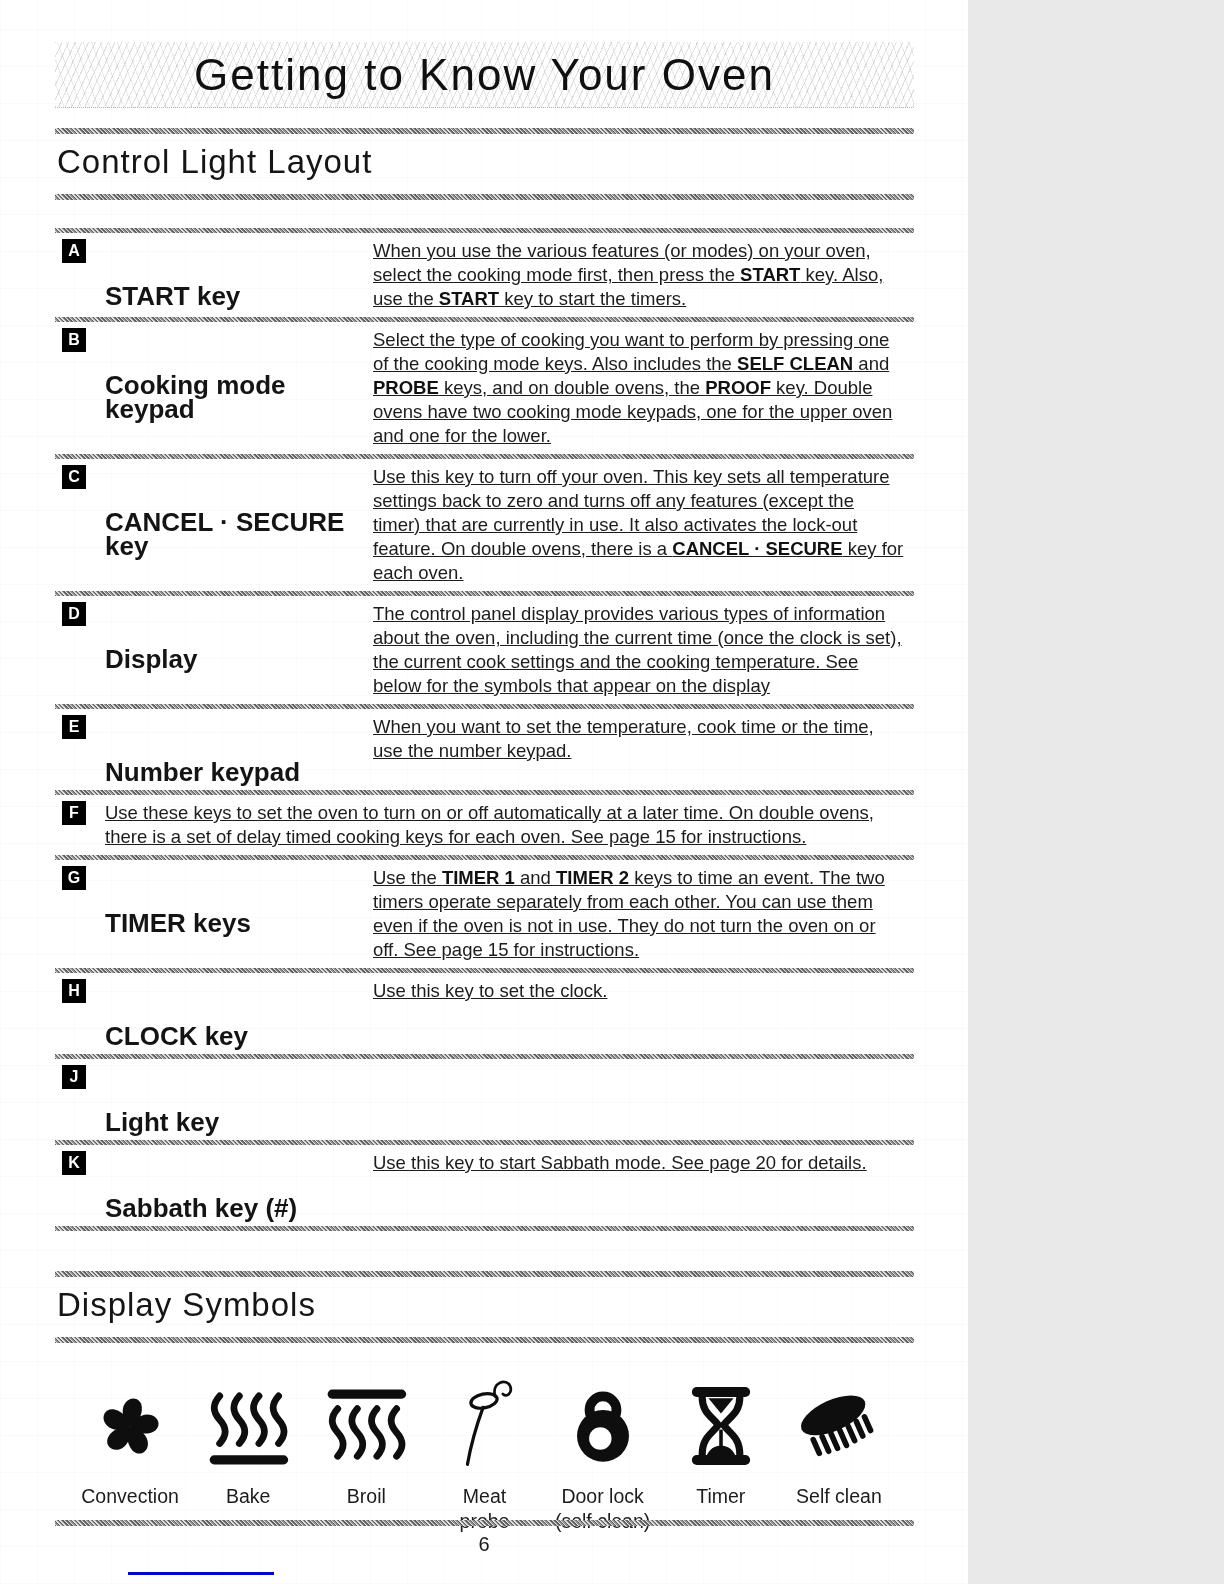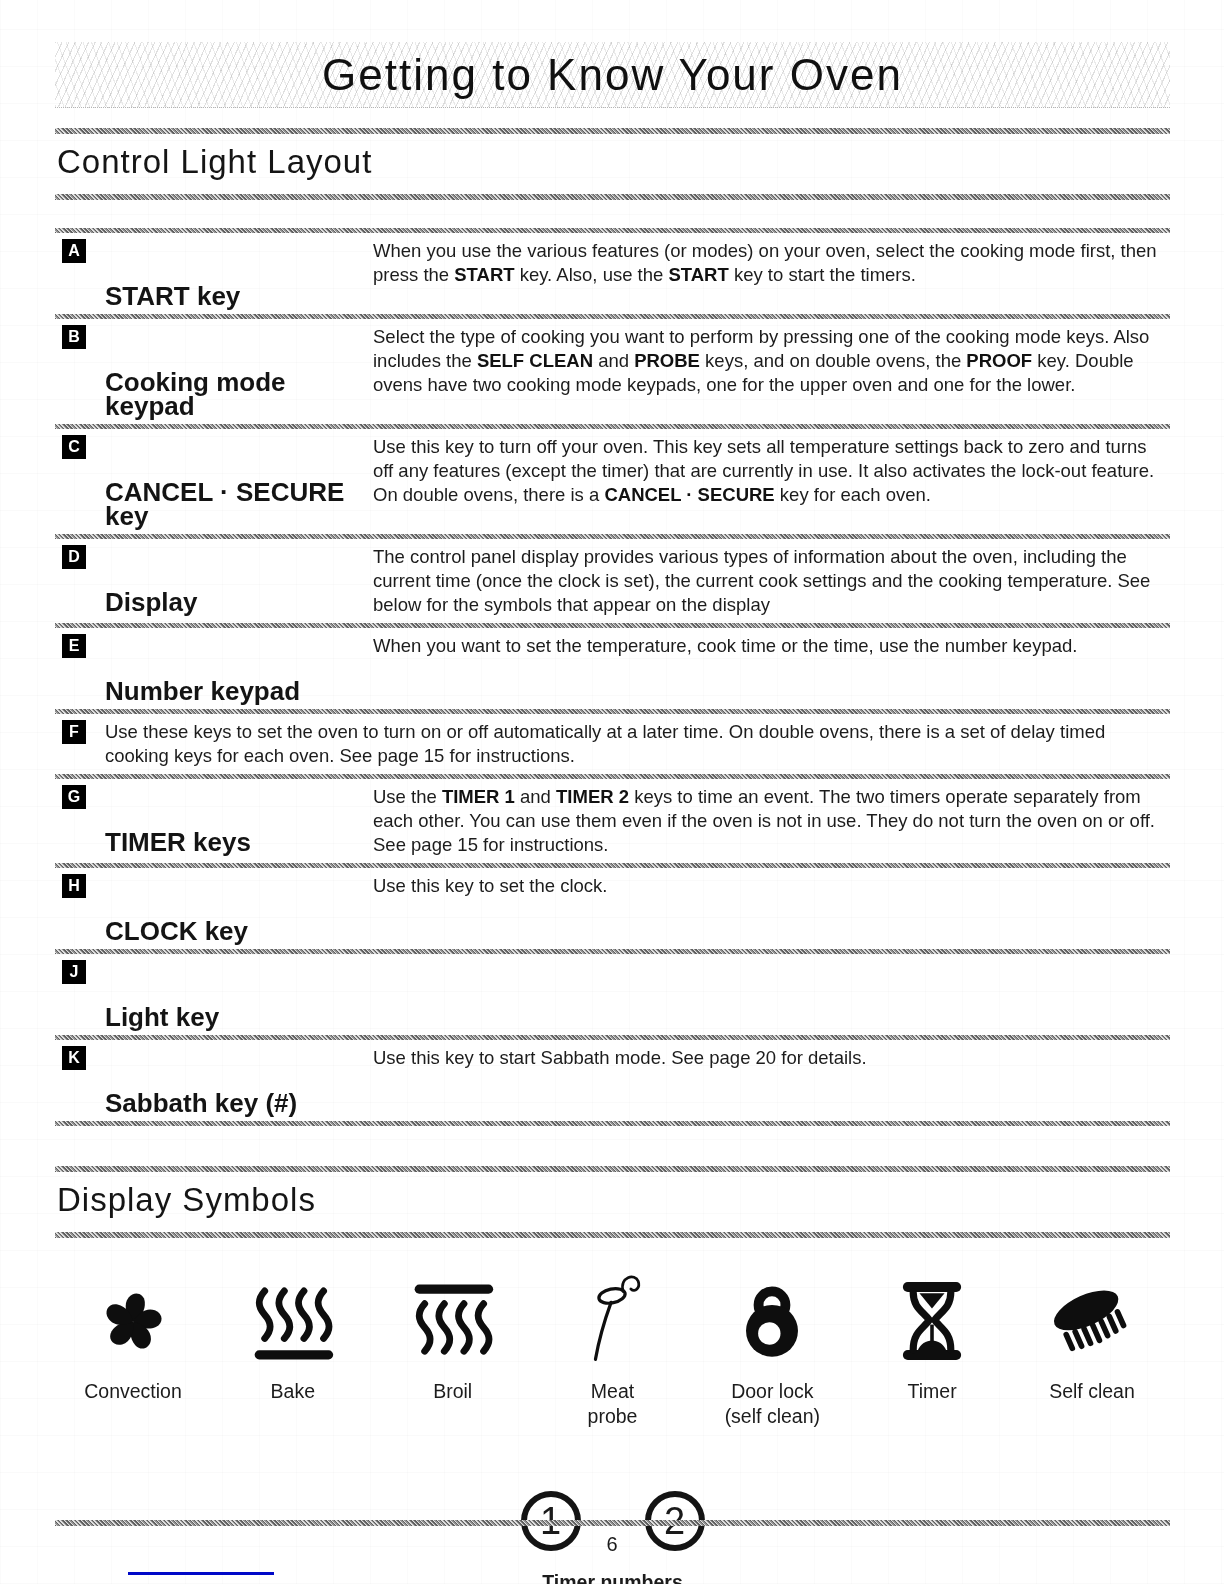--- a/index.html
+++ b/index.html
@@ -1,20 +1,20 @@
 <!DOCTYPE html>
 <html><head>
 <meta charset="utf-8">
 <style>
   * { margin:0; padding:0; box-sizing:border-box; }
   html,body { background:#e9e9e9; }
   body { width:1224px; }
   .page {
     position:relative;
-    width:1224px; height:1584px;
+    width:968px; height:1584px;
     background:#ffffff;
     background-image:
       repeating-linear-gradient(0deg, rgba(0,0,0,0.02) 0 1px, transparent 1px 37px),
       repeating-linear-gradient(90deg, rgba(0,0,0,0.015) 0 1px, transparent 1px 37px);
     font-family:"Liberation Sans", sans-serif;
     color:#1c1c1c;
     overflow:hidden;
   }
   .content { margin:0 54px 0 55px; }
 
@@ -54,20 +54,21 @@
     background:#000; color:#fff; font-weight:bold; font-size:16px;
     line-height:24px; text-align:center;
   }
   .cell-name {
     width:268px; flex:none;
     font-weight:bold; font-size:26px; line-height:24px; padding-top:3px; color:#141414;margin-top:45px;
   }
   .cell-desc {
     flex:1; font-size:18.5px; line-height:24px; padding-top:3px; padding-right:8px;
     color:#1c1c1c;
+    text-decoration:underline;
   }
   .cell-desc b { font-weight:bold; color:#111; }
 
   
   .symbols-row { display:flex; justify-content:space-between; padding:0 16px; margin-top:34px; }
   .sym { display:flex; flex-direction:column; align-items:center; width:124px; }
   .sym-icon { height:92px; display:flex; align-items:flex-end; justify-content:center; }
   .sym-icon svg { display:block; }
   .sym-label { margin-top:15px; font-size:19.5px; line-height:25px; text-align:center; white-space:pre-line; }
 

